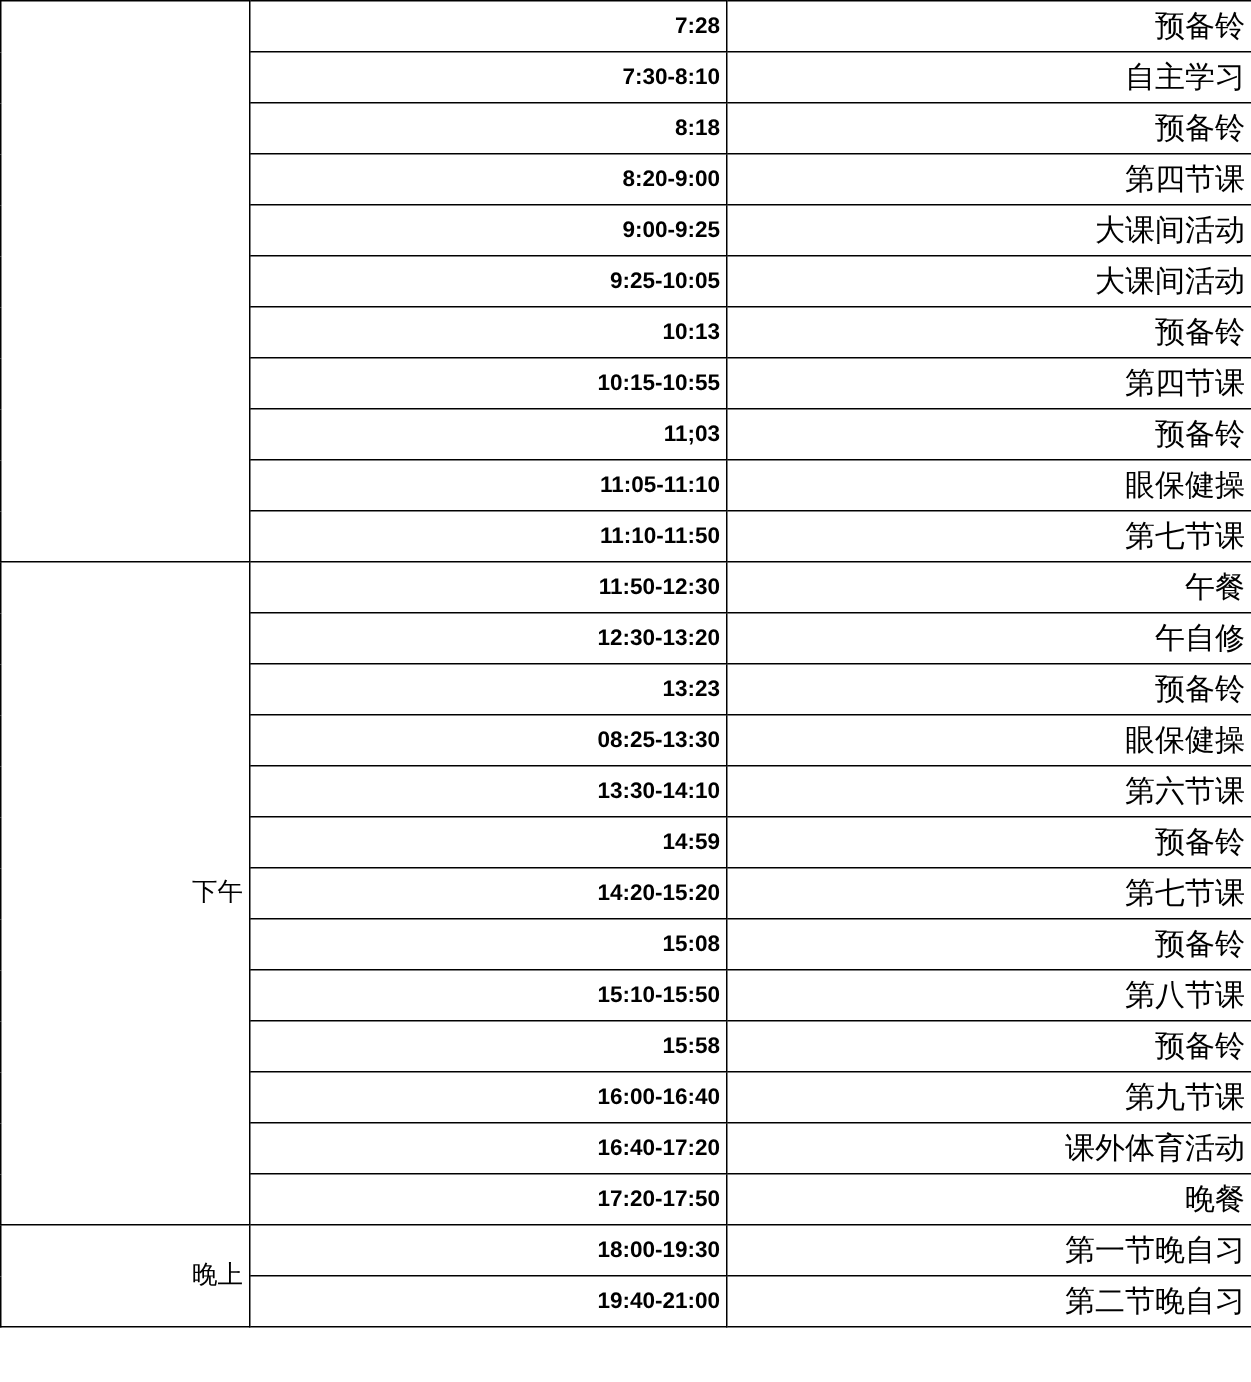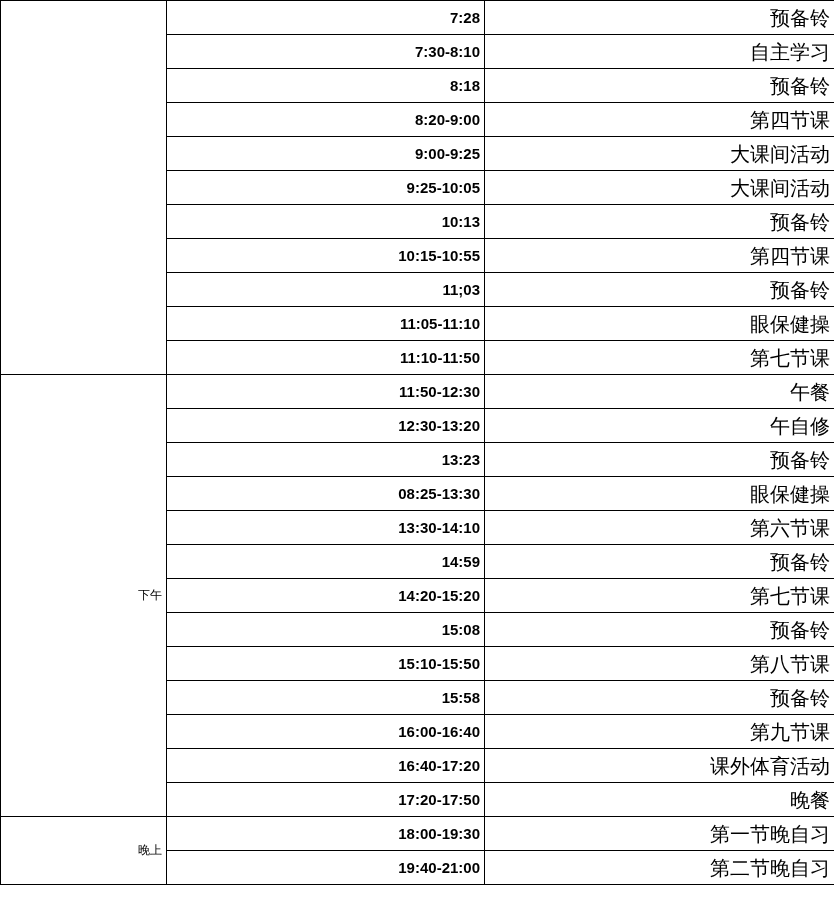--- a/index.html
+++ b/index.html
@@ -26,21 +26,21 @@
     border: 1px solid #000000;
     height: 34px;
     padding: 0 4px;
     text-align: right;
     vertical-align: middle;
     font-size: 15px;
     line-height: 1.2;
     box-sizing: border-box;
   }
   #schedule-table td.period-cell {
-    font-size: 12px;
+    font-size: 17px;
   }
   #schedule-table td.time-cell {
     font-size: 15px;
     font-weight: bold;
   }
   #schedule-table td.event-cell {
     font-size: 20px;
   }
   
   #schedule-table tr:first-child td {

